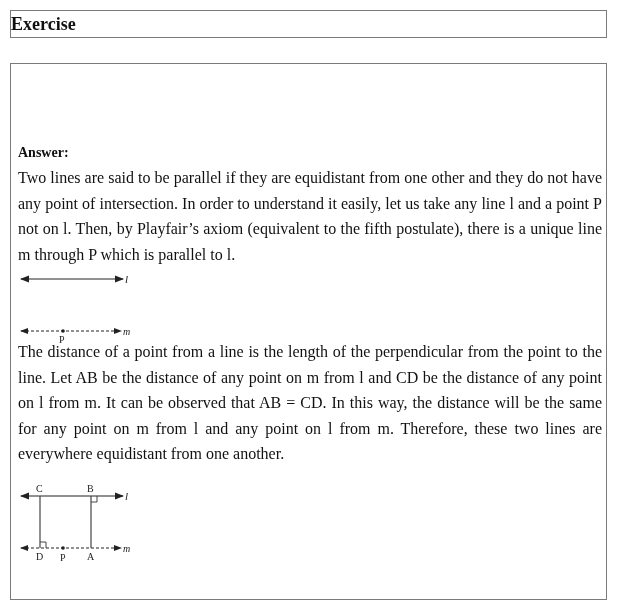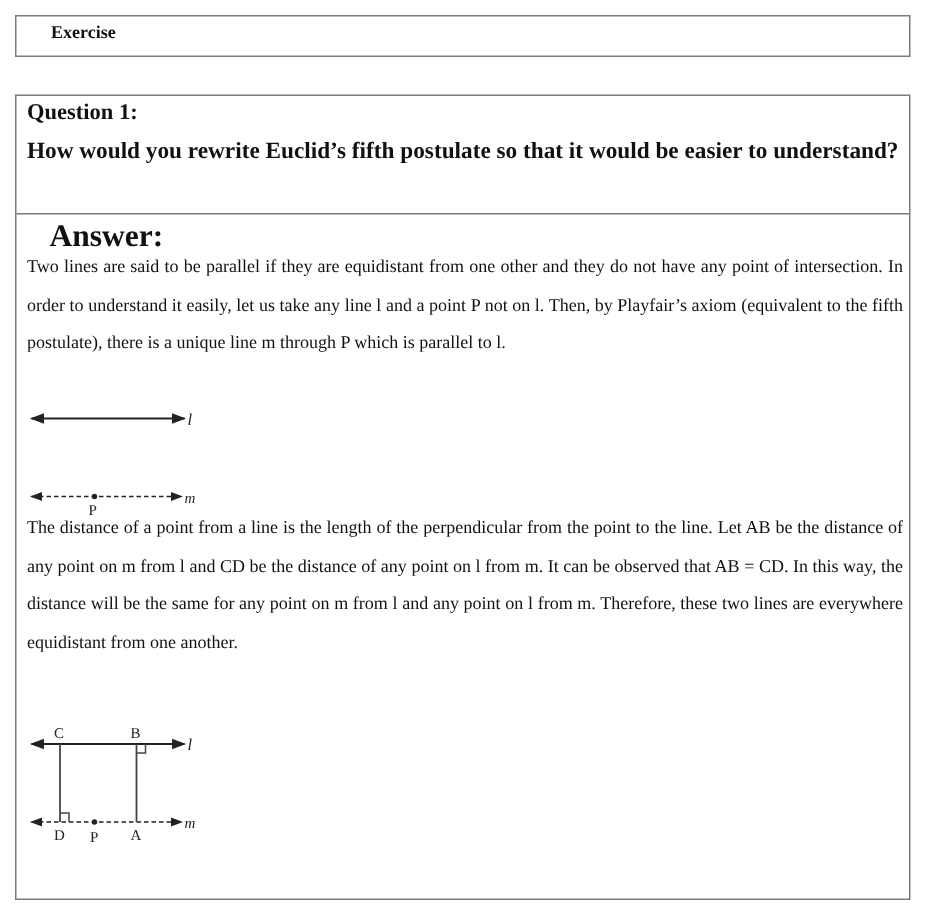--- a/index.html
+++ b/index.html
@@ -1,43 +1,39 @@
 <!DOCTYPE html>
 <html><head>
   <meta charset="utf-8">
   <style>
     html, body { margin: 0; padding: 0; background: #ffffff; }
     body { width: 619px; height: 607px; position: relative; overflow: hidden;
            font-family: "Liberation Serif", "DejaVu Serif", serif; color: #111; }
     .box { position: absolute; left: 10px; width: 597px; border: 1px solid #7a7a7a; background: #fff; box-sizing: border-box; }
     .exercise { top: 10px; height: 28px; }
-    .exercise .title { position: absolute; left: 23px; top: 3px; font-weight: bold; font-size: 12px; }
+    .exercise .title { position: absolute; left: 0; top: 3px; font-weight: bold; font-size: 18px; }
     .qa { top: 63px; height: 537px; }
     .qsec { position: absolute; left: 0; top: 0; width: 100%; height: 78px; border-bottom: 1px solid #7a7a7a; }
     .qhead { position: absolute; left: 7px; top: 3px; font-weight: bold; font-size: 15px; }
     .qtext { position: absolute; left: 7px; top: 28px; font-weight: bold; font-size: 15.5px; white-space: nowrap; }
-    .ahead { position: absolute; left: 22px; top: 81px; font-weight: bold; font-size: 21px; }
-    .para { position: absolute; left: 7px; width: 584px; font-size: 12px; line-height: 25.5px; text-align: justify; text-align-last: left; }
+    .ahead { position: absolute; left: 7px; top: 81px; font-weight: bold; font-size: 14px; }
+    .para { position: absolute; left: 7px; width: 584px; font-size: 16px; line-height: 25.5px; text-align: justify; text-align-last: left; }
     .p1 { top: 101px; }
     .p2 { top: 275px; }
     svg { position: absolute; overflow: visible; }
     svg text { font-family: "Liberation Serif", "DejaVu Serif", serif; fill: #222; }
   </style>
 </head>
 <body>
 
 <div class="box exercise">
   <span class="title">Exercise</span>
 </div>
 
 <div class="box qa">
-  <div class="qsec">
-    <div class="qhead">Question 1:</div>
-    <div class="qtext">How would you rewrite Euclid’s fifth postulate so that it would be easier to understand?</div>
-  </div>
   <div class="ahead">Answer:</div>
   <div class="para p1">Two lines are said to be parallel if they are equidistant from one other and they do not have any point of intersection. In order to understand it easily, let us take any line l and a point P not on l. Then, by Playfair’s axiom (equivalent to the fifth postulate), there is a unique line m through P which is parallel to l.</div>
 
   <svg style="left:0;top:200px;" width="200" height="80">
     <defs>
       <marker id="arrR" markerWidth="8" markerHeight="8" refX="7" refY="4" orient="auto">
           <path d="M0,1 L8,4 L0,7 Z" fill="#222"></path>
         </marker>
       <marker id="arrL" markerWidth="8" markerHeight="8" refX="1" refY="4" orient="auto">
           <path d="M8,1 L0,4 L8,7 Z" fill="#222"></path>

